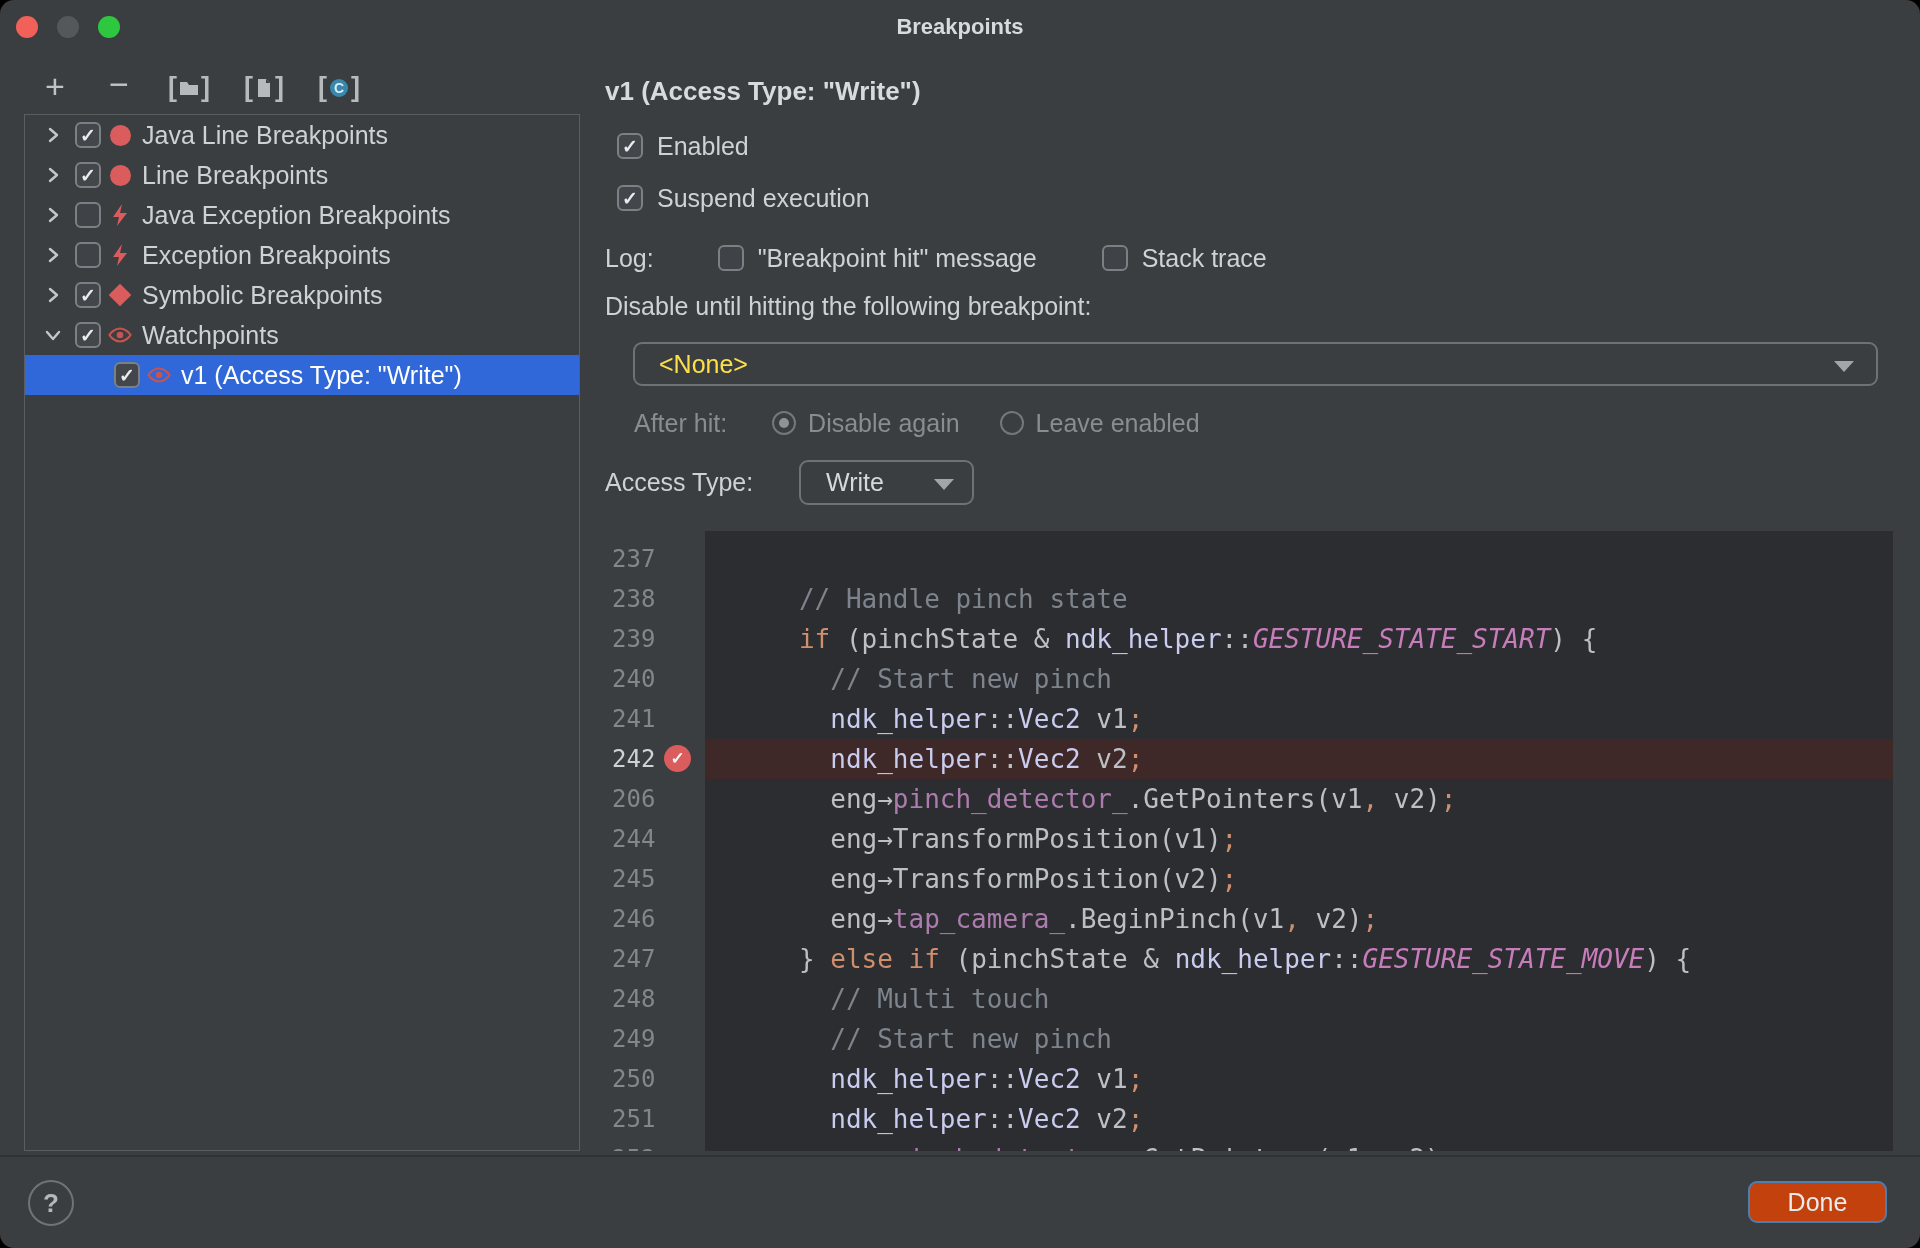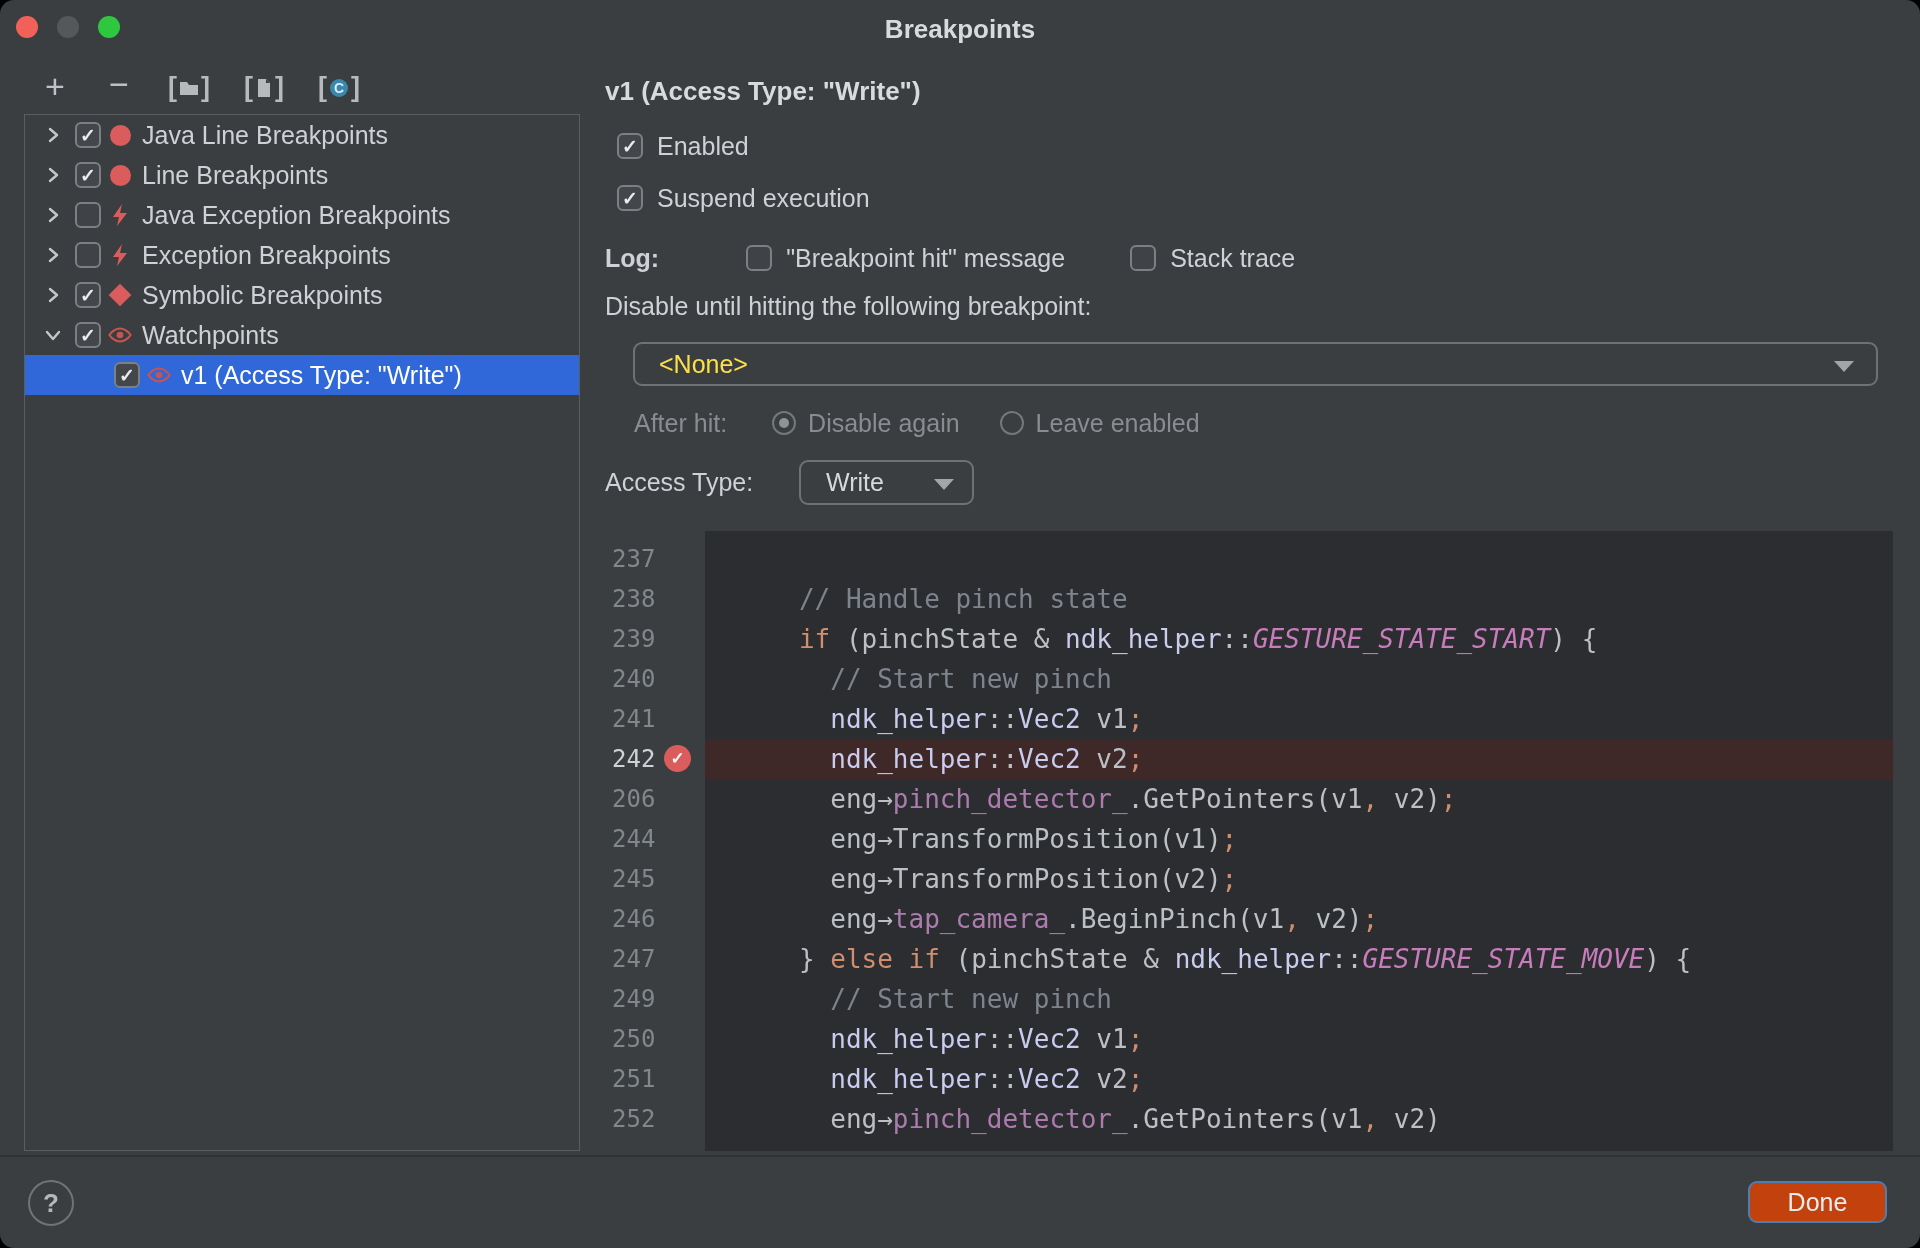--- a/index.html
+++ b/index.html
@@ -1,20 +1,20 @@
 <!DOCTYPE html>
 <html><head>
 <meta charset="utf-8">
 <style>
   html,body{margin:0;padding:0;background:#000;}
   body{width:1920px;height:1248px;position:relative;font-family:"Liberation Sans",sans-serif;}
   .win{position:absolute;inset:0;background:#3b3e40;border-radius:14px;overflow:hidden;color:#ced2d6;}
   
   .titlebar{position:absolute;left:0;top:0;right:0;height:56px;}
-  .title{position:absolute;left:0;right:0;top:14px;text-align:center;font-size:26px;font-weight:bold;color:#d8dbde;}
+  .title{position:absolute;left:0;right:0;top:14px;text-align:center;font-size:22px;font-weight:bold;color:#d8dbde;}
   .tl{position:absolute;top:16px;width:22px;height:22px;border-radius:50%;}
   .tl.red{left:16px;background:#f2605a;}
   .tl.gray{left:57px;background:#55585a;}
   .tl.green{left:98px;background:#2ec840;}
   
   .toolbar{position:absolute;left:40px;top:70px;height:36px;display:flex;align-items:center;gap:34px;}
   .tb-ic{display:inline-flex;align-items:center;justify-content:center;color:#bfc3c7;font-size:30px;line-height:30px;min-width:30px;height:32px;cursor:default;}
   .tb-ic .brk{font-size:27px;color:#b6babd;font-weight:bold;position:relative;top:-1px;}
   .tb-ic svg{margin:0 1px;}
   
@@ -205,21 +205,21 @@
     <span class="cb checked" id="cb-enabled">✓</span>
     <span class="lbl">Enabled</span>
   </div>
 
   <div class="row" style="left:617px;top:185px;height:26px;">
     <span class="cb checked" id="cb-suspend">✓</span>
     <span class="lbl">Suspend execution</span>
   </div>
 
   <div class="row" style="left:605px;top:245px;height:26px;">
-    <span class="lbl" style="margin-right:87px;font-weight:bold;">Log:</span>
+    <span class="lbl" style="margin-right:64px;">Log:</span>
     <span class="cb"></span>
     <span class="lbl" style="margin-right:65px;">"Breakpoint hit" message</span>
     <span class="cb"></span>
     <span class="lbl">Stack trace</span>
   </div>
 
   <div class="row" style="left:605px;top:293px;height:26px;">
     <span class="lbl">Disable until hitting the following breakpoint:</span>
   </div>
 
@@ -286,20 +286,24 @@
         </div>
         <div class="cl">
           <span class="lnum">246</span>
           <pre class="ctext"><span class="tk-sp">        eng→</span><span class="tk-fld">tap_camera_</span><span class="tk-sp">.BeginPinch(v1</span><span class="tk-pu">,</span><span class="tk-sp"> v2)</span><span class="tk-pu">;</span></pre>
         </div>
         <div class="cl">
           <span class="lnum">247</span>
           <pre class="ctext"><span class="tk-sp">      } </span><span class="tk-kw">else</span><span class="tk-sp"> </span><span class="tk-kw">if</span><span class="tk-sp"> (pinchState &amp; </span><span class="tk-ty">ndk_helper</span><span class="tk-sp">::</span><span class="tk-cn">GESTURE_STATE_MOVE</span><span class="tk-sp">) {</span></pre>
         </div>
         <div class="cl">
+          <span class="lnum">248</span>
+          <pre class="ctext"><span class="tk-sp">        </span><span class="tk-cm">// Multi touch</span></pre>
+        </div>
+        <div class="cl">
           <span class="lnum">249</span>
           <pre class="ctext"><span class="tk-sp">        </span><span class="tk-cm">// Start new pinch</span></pre>
         </div>
         <div class="cl">
           <span class="lnum">250</span>
           <pre class="ctext"><span class="tk-sp">        </span><span class="tk-ty">ndk_helper</span><span class="tk-sp">::</span><span class="tk-ty">Vec2</span><span class="tk-sp"> v1</span><span class="tk-pu">;</span></pre>
         </div>
         <div class="cl">
           <span class="lnum">251</span>
           <pre class="ctext"><span class="tk-sp">        </span><span class="tk-ty">ndk_helper</span><span class="tk-sp">::</span><span class="tk-ty">Vec2</span><span class="tk-sp"> v2</span><span class="tk-pu">;</span></pre>

